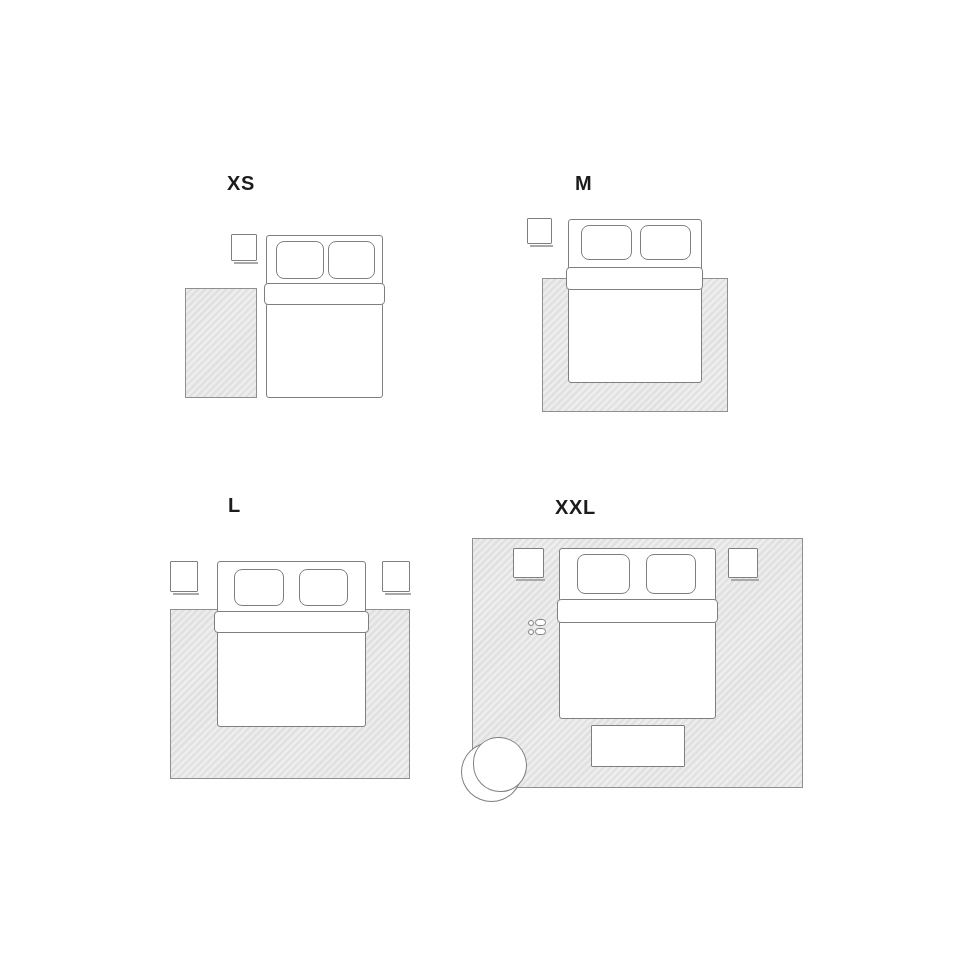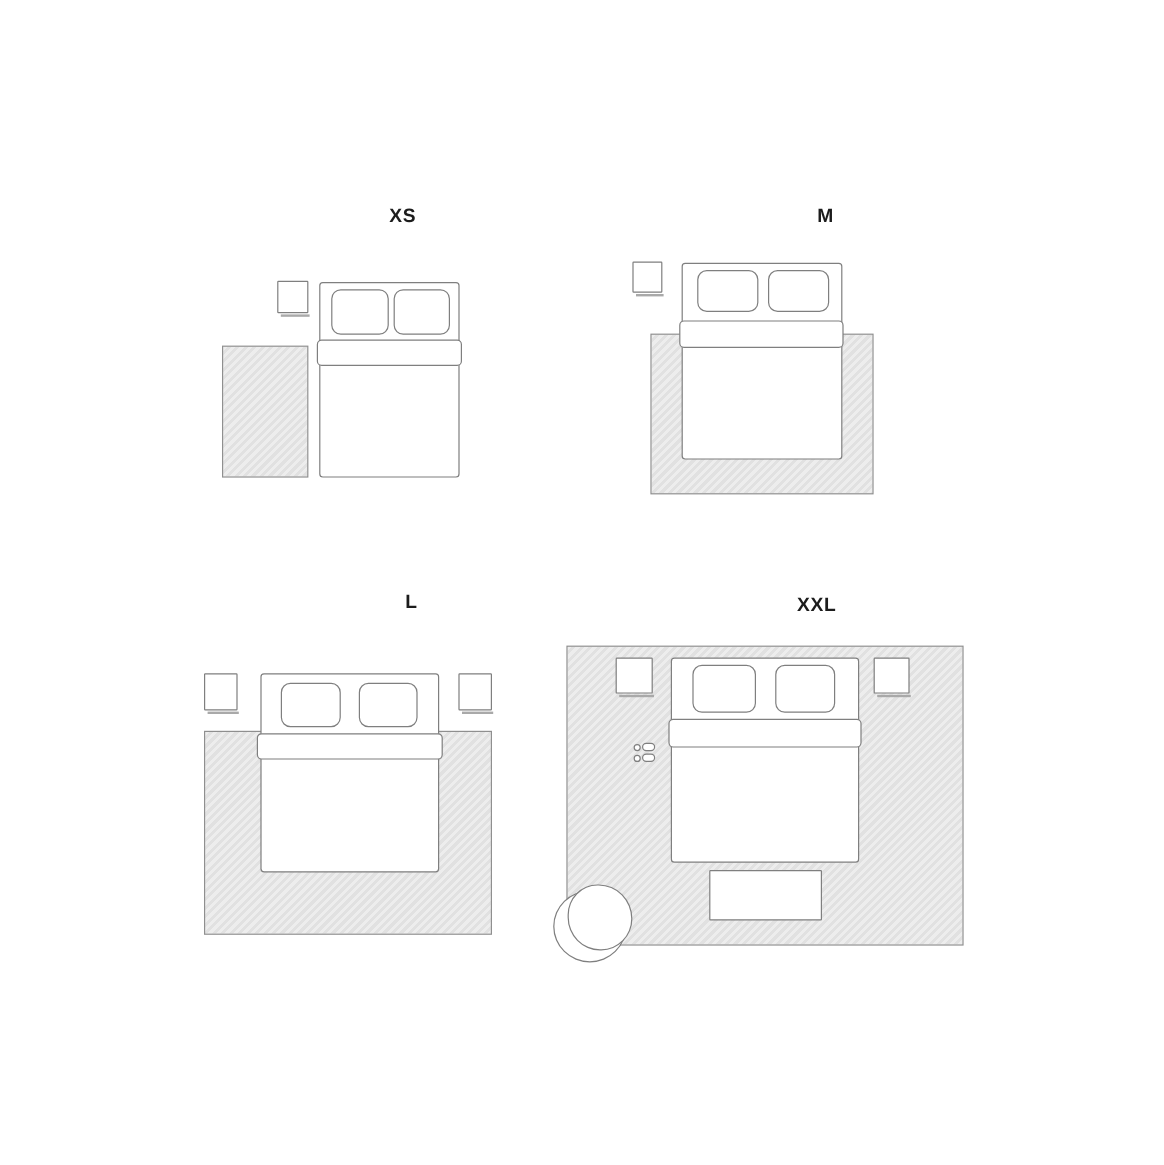--- a/index.html
+++ b/index.html
@@ -14,22 +14,22 @@
   .canvas{
     position:relative;
     width:970px;height:971px;
     background:#ffffff;
     font-family:"Liberation Sans", sans-serif;
     overflow:hidden;
   }
   .size-label{
     position:absolute;
     width:120px;
-    text-align:right;
-    font-size:16px;
+    text-align:left;
+    font-size:20px;
     font-weight:600;
     letter-spacing:.6px;
     color:var(--label);
   }
   .rug{
     position:absolute;
     border:1.5px solid var(--rug-border);
     background:repeating-linear-gradient(135deg, var(--rug-a) 0px, var(--rug-a) 2.5px, var(--rug-b) 2.5px, var(--rug-b) 5px);
     box-sizing:border-box;
   }
@@ -157,21 +157,21 @@
     <div class="nightstand" style="left:382px;top:561px;width:28px;height:31px;"></div>
 
     <div class="bed" style="left:217px;top:561px;width:149px;height:166px;">
       <div class="pillow" style="left:16px;top:7px;width:50px;height:37px;"></div>
       <div class="pillow" style="left:81px;top:7px;width:49px;height:37px;"></div>
       <div class="duvet" style="left:-4px;top:49px;width:155px;height:22px;"></div>
     </div>
   </section>
 
   <section>
-    <div class="size-label" style="left:577px;top:496px;">XXL</div>
+    <div class="size-label" style="left:555px;top:496px;">XXL</div>
 
     <div class="rug" style="left:472px;top:538px;width:331px;height:250px;"></div>
 
     <div class="nightstand" style="left:513px;top:548px;width:31px;height:30px;"></div>
     <div class="nightstand" style="left:728px;top:548px;width:30px;height:30px;"></div>
 
     <div class="bed" style="left:559px;top:548px;width:157px;height:171px;">
       <div class="pillow" style="left:17px;top:5px;width:53px;height:40px;"></div>
       <div class="pillow" style="left:86px;top:5px;width:50px;height:40px;"></div>
       <div class="duvet" style="left:-3px;top:50px;width:161px;height:24px;"></div>

